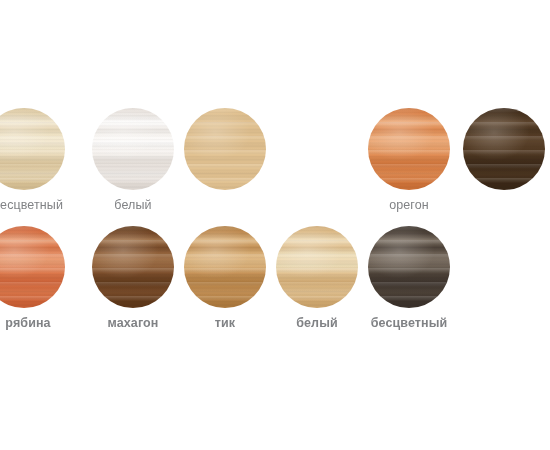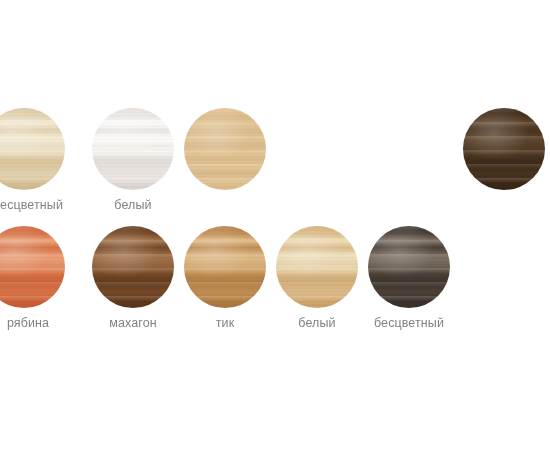--- a/index.html
+++ b/index.html
@@ -25,21 +25,21 @@
   }
 
   .swatch-row {
     position: absolute;
     left: 0;
     width: 550px;
     height: 112px;
   }
 
   .swatch-row.row-1 { top: 108px; }
-  .swatch-row.row-2 { top: 226px; }
+  .swatch-row.row-2 { top: 226px; font-weight: bold; }
 
   .swatch {
     position: absolute;
     top: 0;
     width: 92px;
     height: 112px;
   }
 
   .swatch-disc {
     position: absolute;
@@ -139,20 +139,28 @@
 
     <div class="swatch" style="left:179px">
       <div class="swatch-disc" style="background: rgb(226, 194, 145);">
         <div class="grain2"></div>
         <div class="grain"></div>
         <div class="sheen"></div>
       </div>
     </div>
 
 
+    <div class="swatch" style="left:363px">
+      <div class="swatch-disc" style="background: linear-gradient(rgb(207, 114, 56) 0%, rgb(224, 139, 82) 9%, rgb(238, 171, 121) 17%, rgb(224, 139, 82) 26%, rgb(233, 160, 106) 34%, rgb(238, 171, 121) 42%, rgb(233, 160, 106) 49%, rgb(224, 139, 82) 58%, rgb(207, 114, 56) 70%, rgb(224, 139, 82) 80%, rgb(207, 114, 56) 92%, rgb(207, 114, 56) 100%);">
+        <div class="grain2"></div>
+        <div class="grain"></div>
+        <div class="sheen"></div>
+      </div>
+      <div class="swatch-label">орегон</div>
+    </div>
 
     <div class="swatch" style="left:458px">
       <div class="swatch-disc" style="background: linear-gradient(rgb(58, 39, 22) 0%, rgb(75, 53, 32) 9%, rgb(92, 67, 43) 17%, rgb(75, 53, 32) 26%, rgb(84, 59, 36) 34%, rgb(92, 67, 43) 42%, rgb(84, 59, 36) 49%, rgb(75, 53, 32) 58%, rgb(58, 39, 22) 70%, rgb(75, 53, 32) 80%, rgb(58, 39, 22) 92%, rgb(58, 39, 22) 100%);">
         <div class="grain2"></div>
         <div class="grain"></div>
         <div class="sheen"></div>
       </div>
     </div>
 
   </div>

